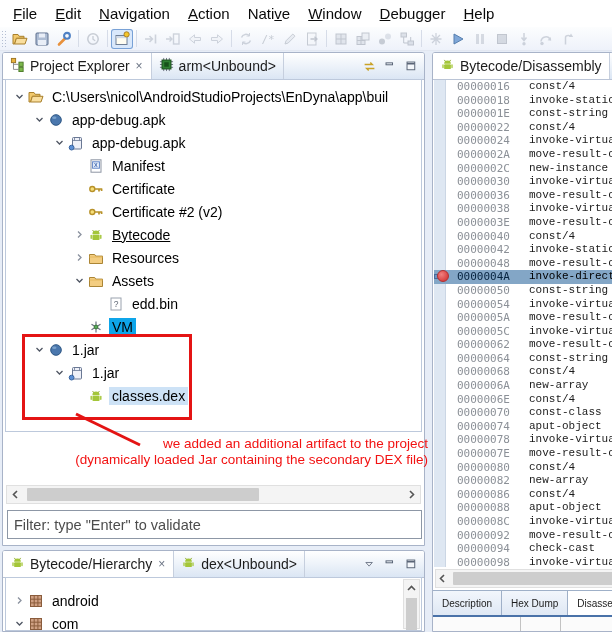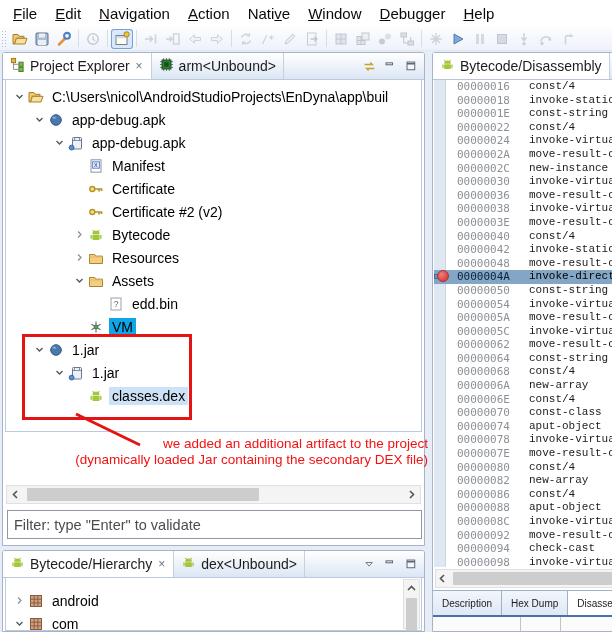--- a/index.html
+++ b/index.html
@@ -358,21 +358,21 @@
           <div class="tree-row" style="padding-left: 66px;">
             <span class="chev"></span>
             <span class="ticon">
               <svg viewBox="0 0 16 16" xmlns="http://www.w3.org/2000/svg">
                 <circle cx="4.3" cy="8" r="2.5" fill="#f7df7a" stroke="#b8922a" stroke-width="1.4"></circle>
                 <path d="M6.8 8h7.5M11 8v2.6M13.6 8v2" fill="none" stroke="#b8922a" stroke-width="1.7"></path>
               </svg>
             </span>
             <span class="tlabel">Certificate #2 (v2)</span>
           </div>
-          <div class="tree-row" style="padding-left: 66px;">
+          <div class="tree-row" style="padding-left: 66px; text-decoration: underline;">
             <span class="chev">
               <svg width="9" height="9" viewBox="0 0 9 9">
                 <path d="M3 1.5l3 3-3 3" fill="none" stroke="#8a919e" stroke-width="1.3"></path>
               </svg>
             </span>
             <span class="ticon">
               <svg viewBox="0 0 16 16" xmlns="http://www.w3.org/2000/svg">
                 <path d="M4.4 7.2a3.6 3.6 0 017.2 0z" fill="#a4c639"></path>
                 <path d="M5.6 4.6L4.7 3.1M10.4 4.6l.9-1.5" stroke="#8aa826" stroke-width="1"></path>
                 <rect x="4.4" y="7.7" width="7.2" height="5.2" rx="1" fill="#a4c639"></rect>

